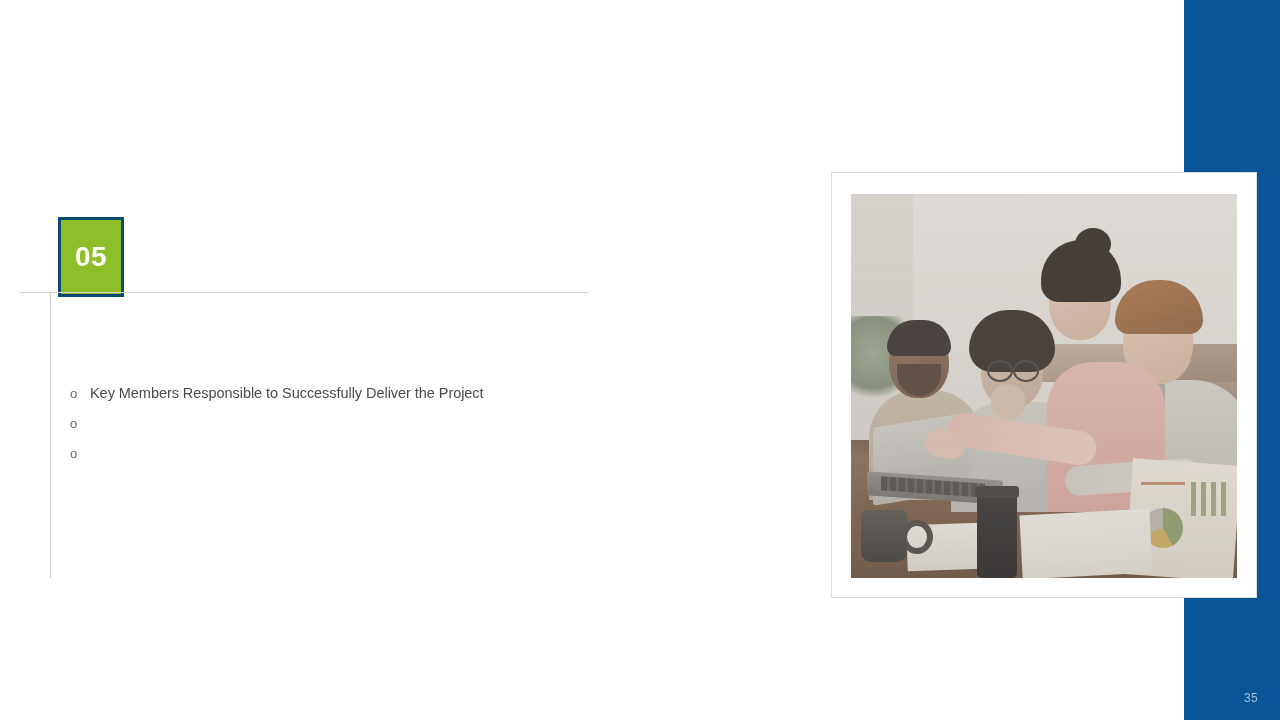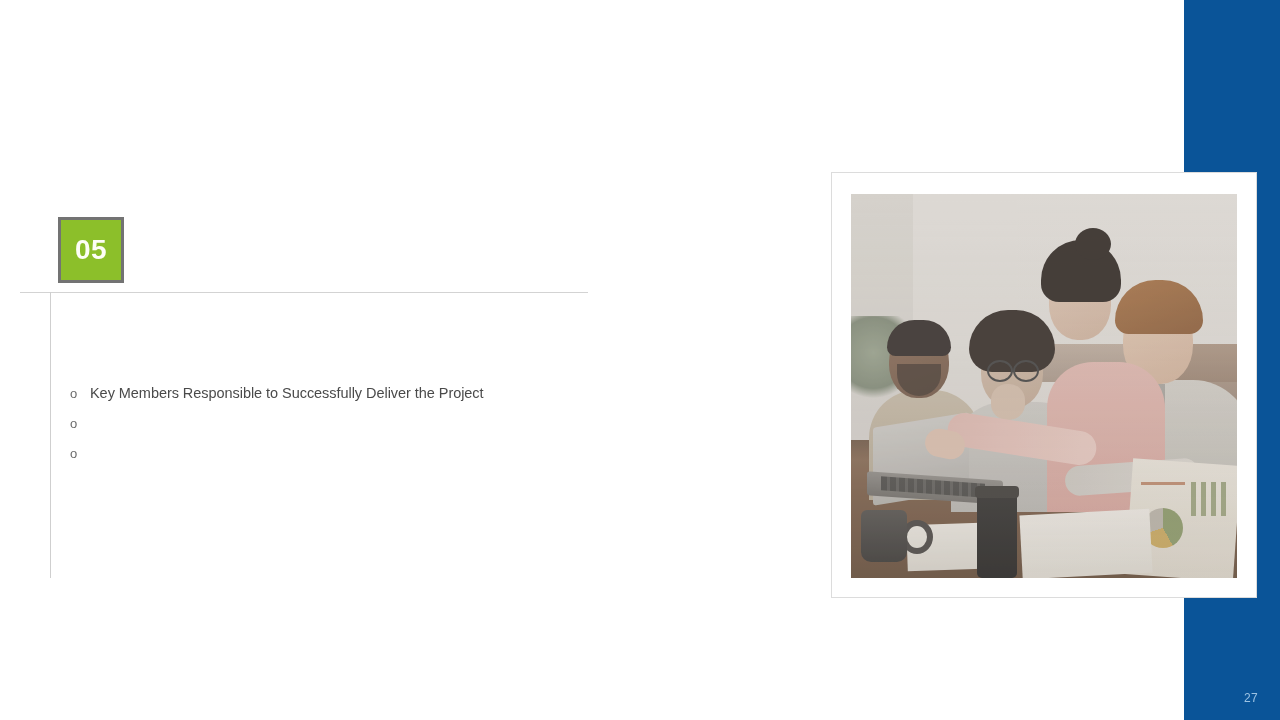--- a/index.html
+++ b/index.html
@@ -165,23 +165,23 @@
             mix-blend-mode: multiply; }
   #photo-desat { left:0; top:0; width:386px; height:384px;
             background: rgba(190,188,184,.22); }
 
   
   #num-badge {
     position: absolute;
     left: 58px;
     top: 217px;
     width: 66px;
-    height: 66px;
+    height: 80px;
     background: #8cbf2a;
-    border: 3px solid #737373;
+    border: 3px solid #0c4a6e;
     box-sizing: border-box;
     display: flex;
     align-items: center;
     justify-content: center;
   }
   #num-badge span {
     color: #fdfef6;
     font-size: 28px;
     font-weight: 600;
     letter-spacing: 0.5px;
@@ -242,21 +242,21 @@
 </style>
 </head>
 <body>
 
 <div id="slide">
 
 
   <div id="blue-band">
     
   </div>
-  <div id="page-number">27</div>
+  <div id="page-number">35</div>
 
   <div id="photo-frame"></div>
   <div id="photo">
     <div class="ph" id="ph-wall"></div>
     <div class="ph" id="ph-wall2"></div>
     <div class="ph" id="ph-shelf"></div>
     <div class="ph" id="ph-shelf2"></div>
     <div class="ph" id="ph-plant"></div>
     <div class="ph" id="ph-desk"></div>
     <div class="ph" id="ph-desk-shadow"></div>

